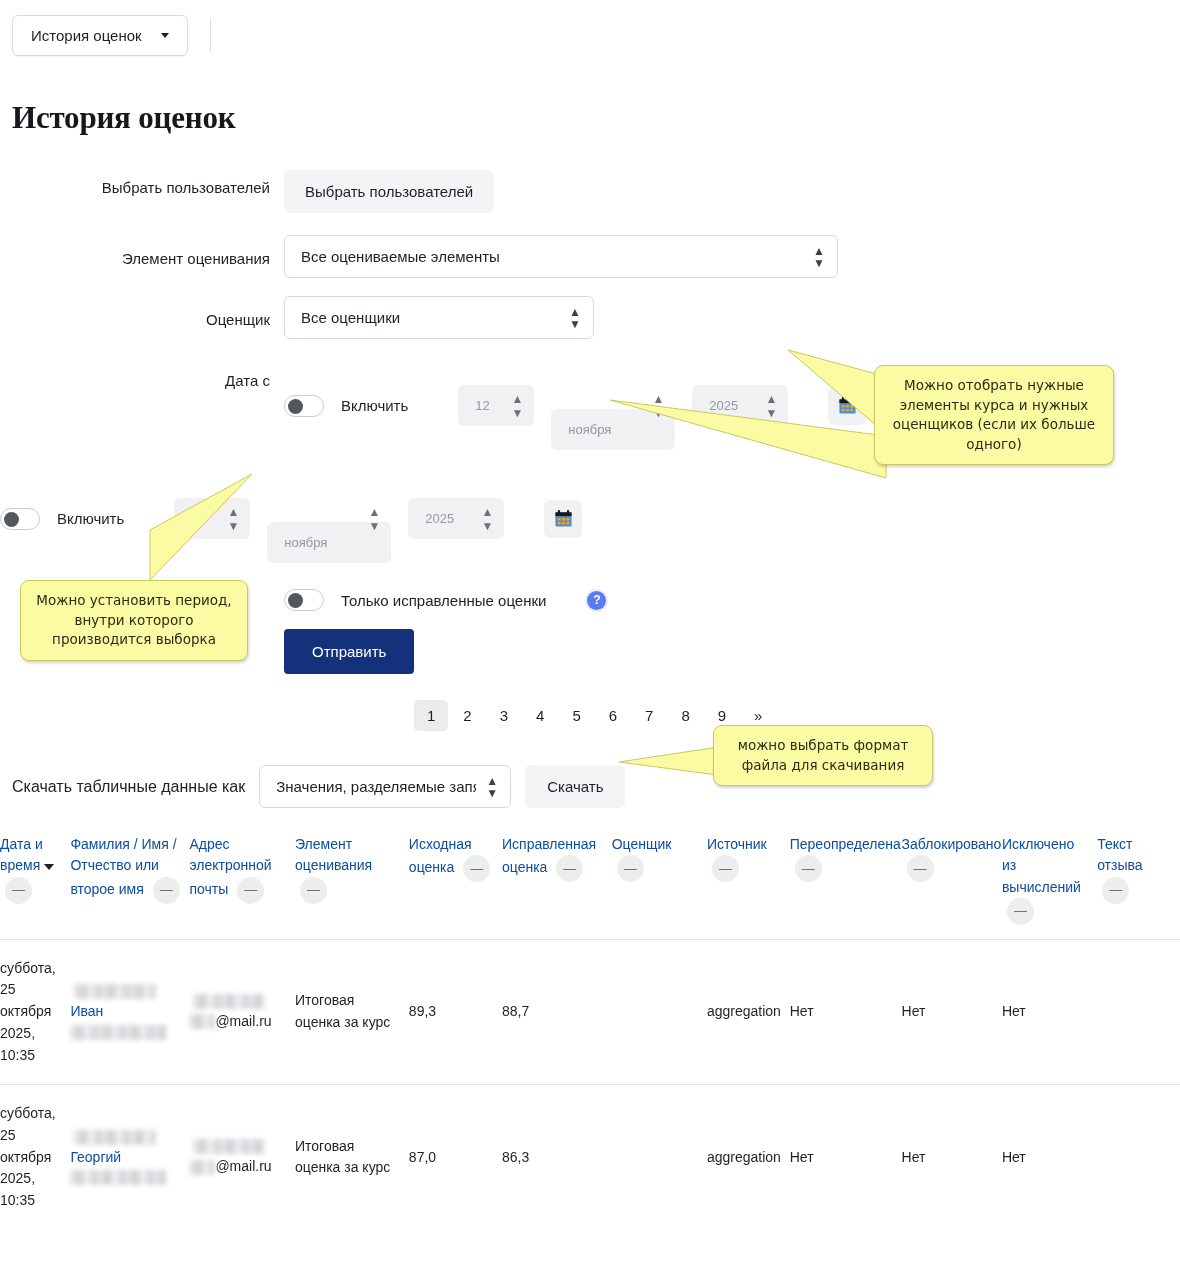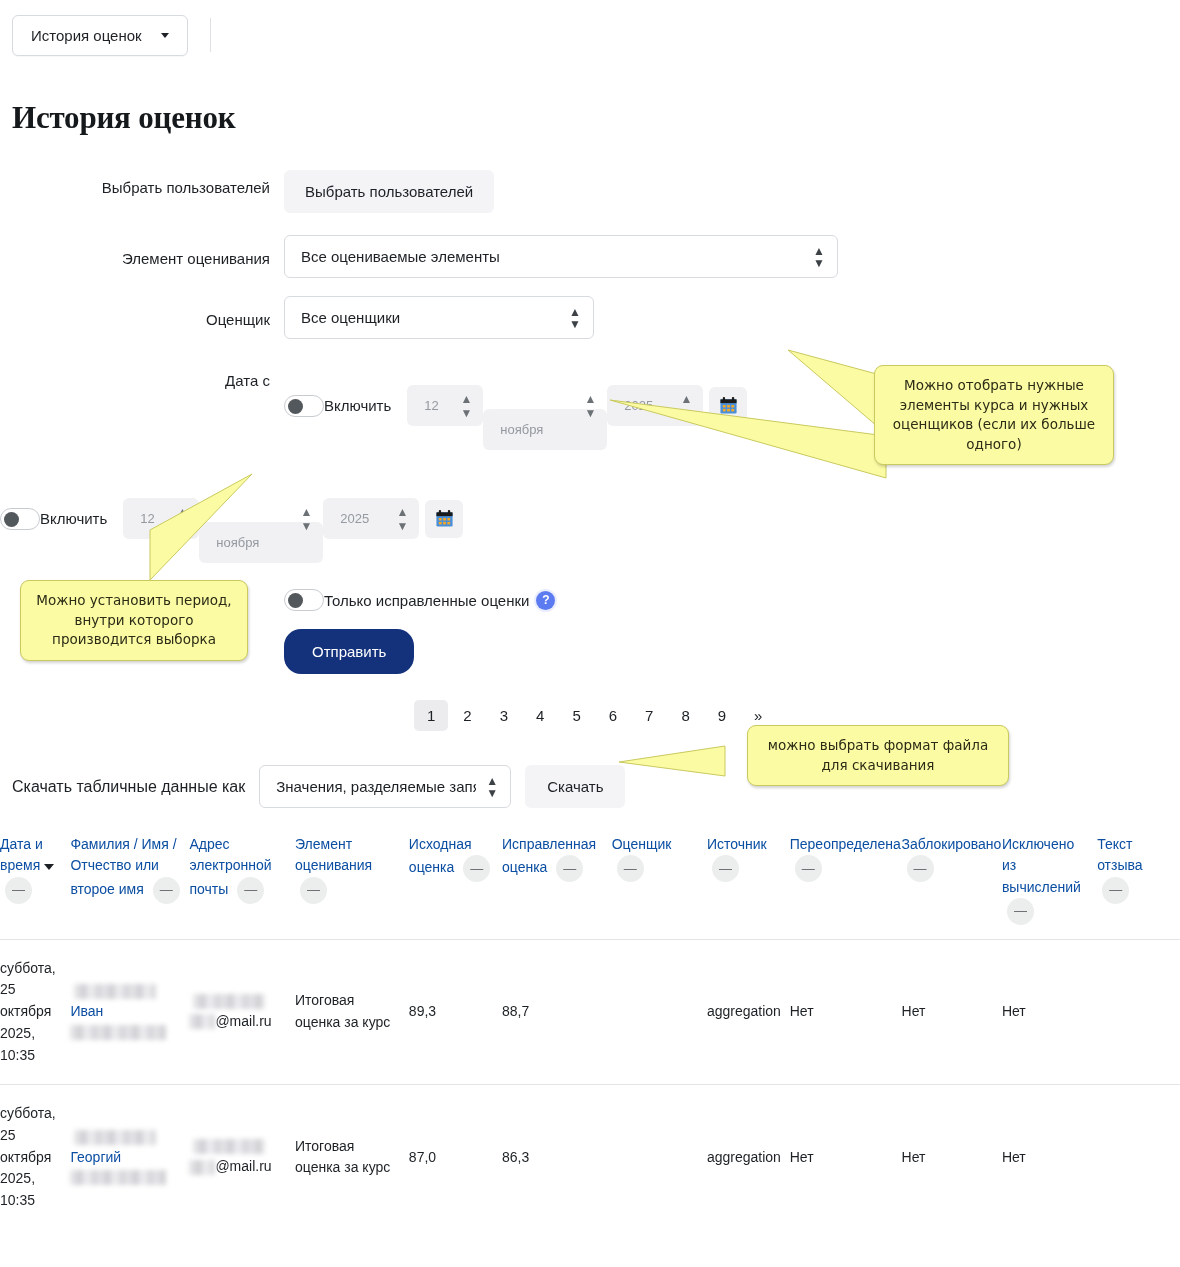--- a/index.html
+++ b/index.html
@@ -147,21 +147,21 @@
     display: inline-block;
     cursor: pointer;
     flex: none;
   }
   .toggle::after {
     content: "";
     position: absolute; left: 3px; top: 3px;
     width: 15px; height: 15px; border-radius: 50%;
     background: #53585d;
   }
-  .togrow { display: flex; align-items: center; gap: 0; }
+  .togrow { display: flex; align-items: center; gap: 17px; }
   .togtext { font-size: 15px; color: #1d2125; }
 
   .dsel {
     appearance: none; -webkit-appearance: none;
     background: #f1f1f3;
     border: 1px solid transparent;
     border-radius: 6px;
     color: #9499a0;
     font-size: 13px;
     font-family: inherit;
@@ -186,21 +186,21 @@
     width: 19px; height: 19px; border-radius: 50%;
     background: #5d7bf0;
     color: #fff; font-size: 12px; font-weight: bold;
     display: inline-flex; align-items: center; justify-content: center;
     cursor: pointer;
     box-shadow: 0 0 0 2px #e9edfd;
   }
   .submitbtn {
     background: #14327c;
     color: #fff;
-    border: none; border-radius: 17px;
+    border: none; border-radius: 4px;
     font-size: 15px;
     padding: 14px 28px;
     cursor: pointer;
     font-family: inherit;
   }
 
   
   .pager { display: flex; align-items: center; gap: 2px; margin: 26px 0 0 414px; }
   .pager a {
     font-size: 15px; color: #1d2125;
@@ -572,15 +572,15 @@
   </svg>
   <svg class="tailpoly" style="left:130px;top:468px;width:140px;height:130px" viewBox="0 0 140 130">
     <polygon points="122,6 20,62 20,112" fill="#fbfba4" stroke="#c9c95e" stroke-width="1"></polygon>
   </svg>
   <svg class="tailpoly" style="left:615px;top:740px;width:120px;height:40px" viewBox="0 0 120 40">
     <polygon points="4,22 110,6 110,36" fill="#fbfba4" stroke="#c9c95e" stroke-width="1"></polygon>
   </svg>
 
   <div class="callout" style="left:874px;top:365px;width:240px">Можно отобрать нужные элементы курса и нужных оценщиков (если их больше одного)</div>
   <div class="callout" style="left:20px;top:580px;width:228px">Можно установить период, внутри которого производится выборка</div>
-  <div class="callout" style="left:747px;top:725px;width:262px">можно выбрать формат файла для скачивания</div>
+  <div class="callout" style="left:713px;top:725px;width:220px">можно выбрать формат файла для скачивания</div>
 
 </div>
 
 </body></html>

